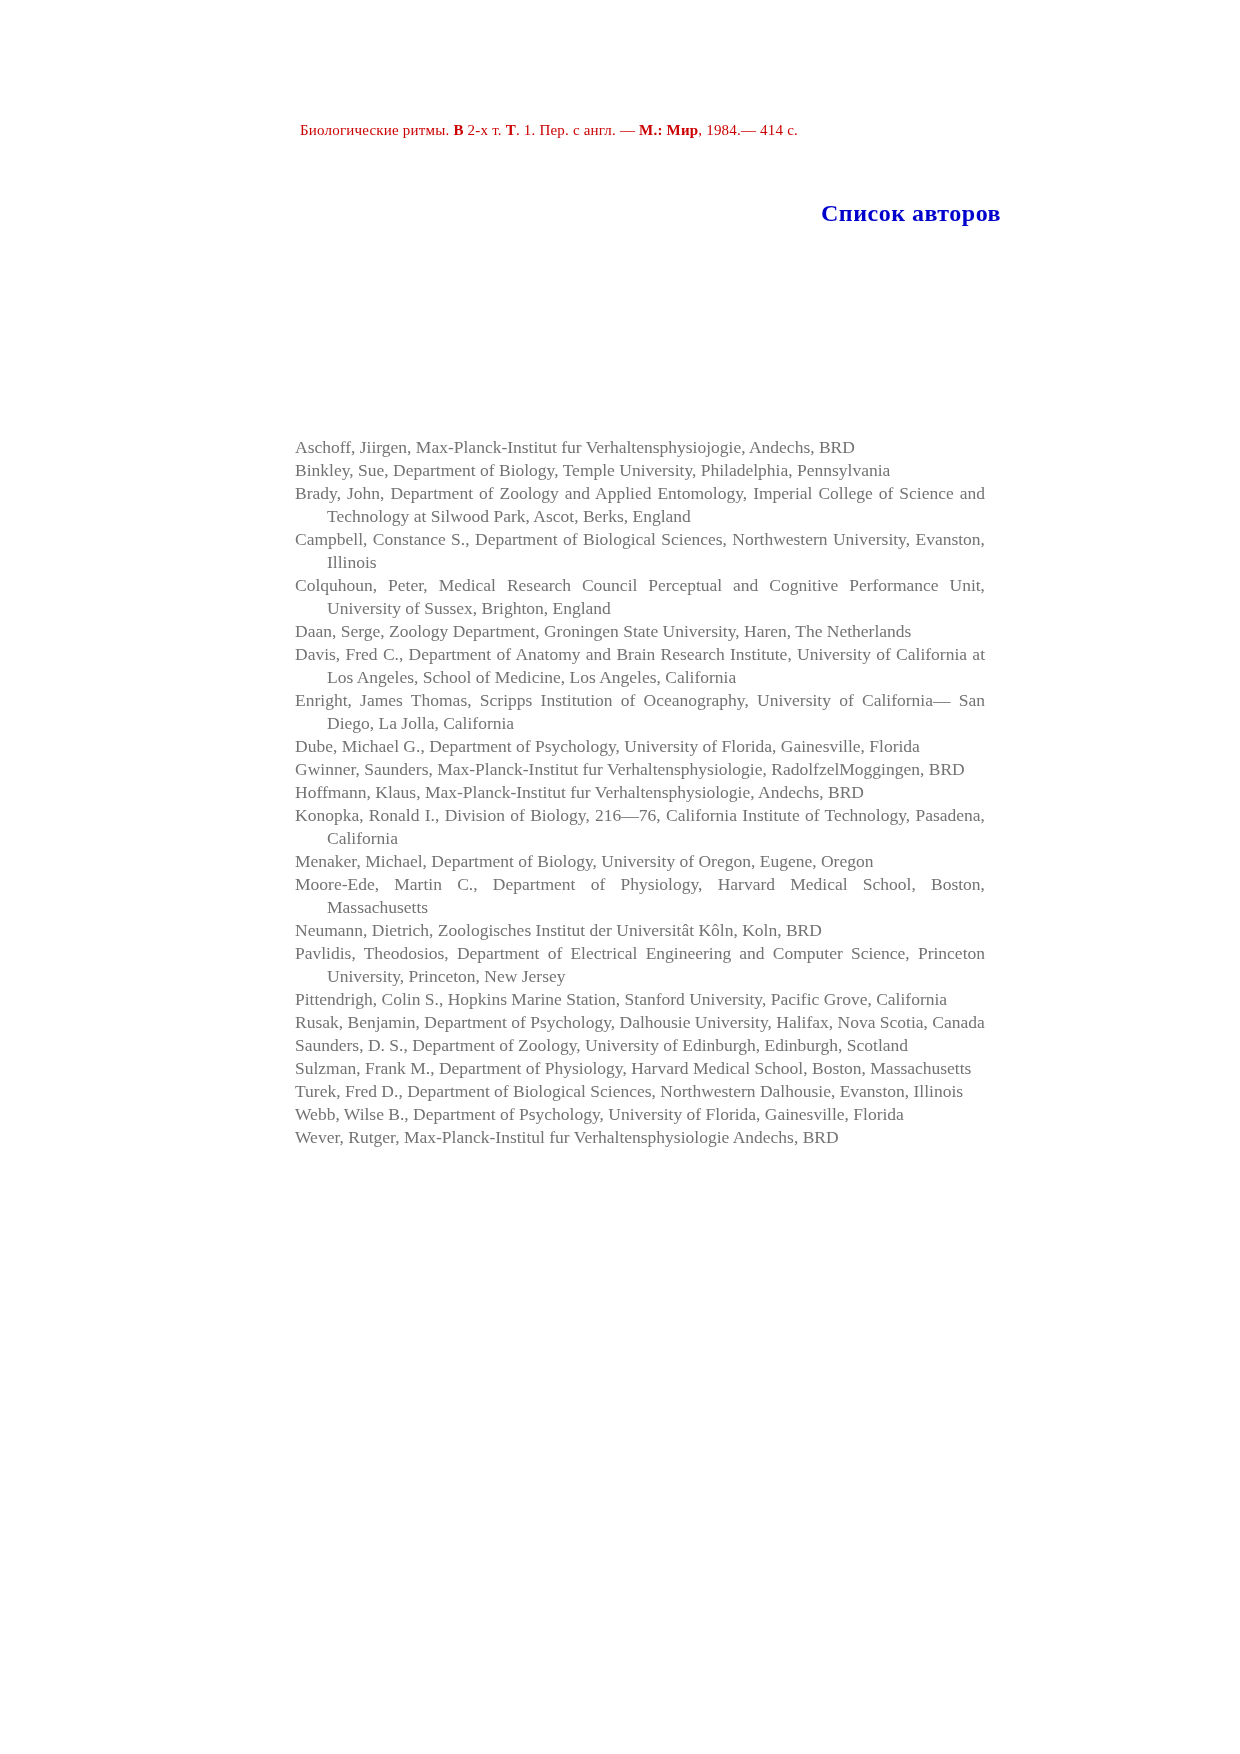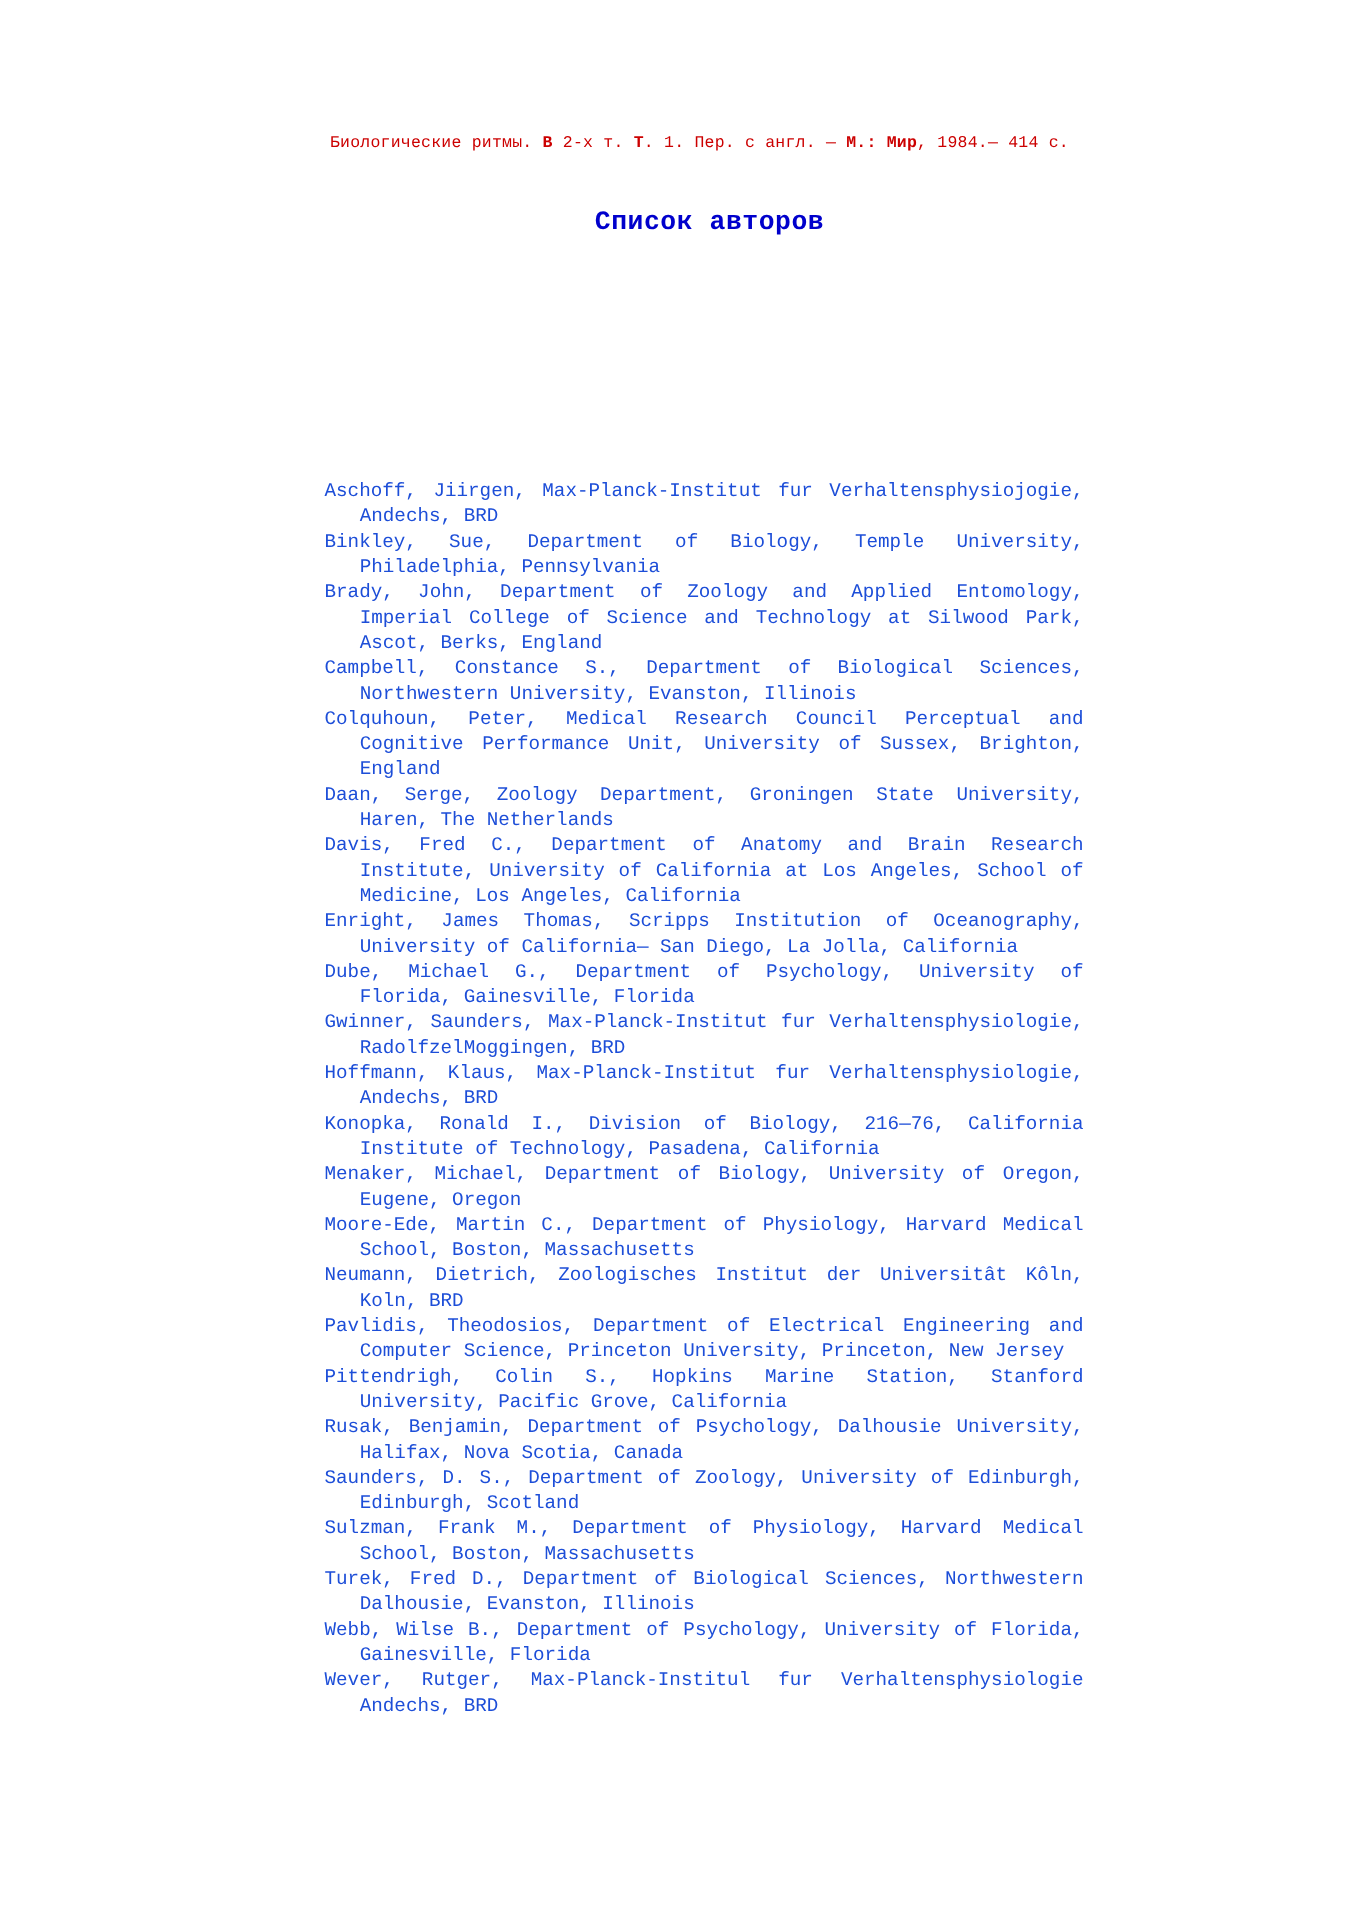--- a/index.html
+++ b/index.html
@@ -14,54 +14,53 @@
     font-family: "Liberation Serif", serif;
     overflow: hidden;
   }
   .page {
     position: absolute;
     left: 0;
     top: 0;
     width: 1240px;
     height: 1754px;
     background: #ffffff;
-    font-family: Liberation Mono, monospace;
   }
   .citation {
     position: absolute;
     left: 300px;
     top: 122px;
     font-size: 15px;
     letter-spacing: 0.2px;
     color: #cc0000;
     white-space: nowrap;
   }
   .citation .seg-bold {
     font-weight: bold;
   }
   .page-title {
     position: absolute;
     left: 295px;
     top: 184px;
     width: 690px;
-    margin: 5px;
-    text-align: center;
+    margin: 16px;
+    text-align: right;
     font-size: 24px;
     font-weight: bold;
     letter-spacing: 0.5px;
     color: #0000cc;
   }
   .author-list {
     position: absolute;
     left: 295px;
     top: 436px;
     width: 690px;
     font-size: 17.5px;
     line-height: 23px;
-    color: #1d4ed8;
+    color: #737373;
     text-align: justify;
   }
   .entry {
     padding-left: 32px;
     text-indent: -32px;
   }
 </style>
 </head>
 <body>
 

